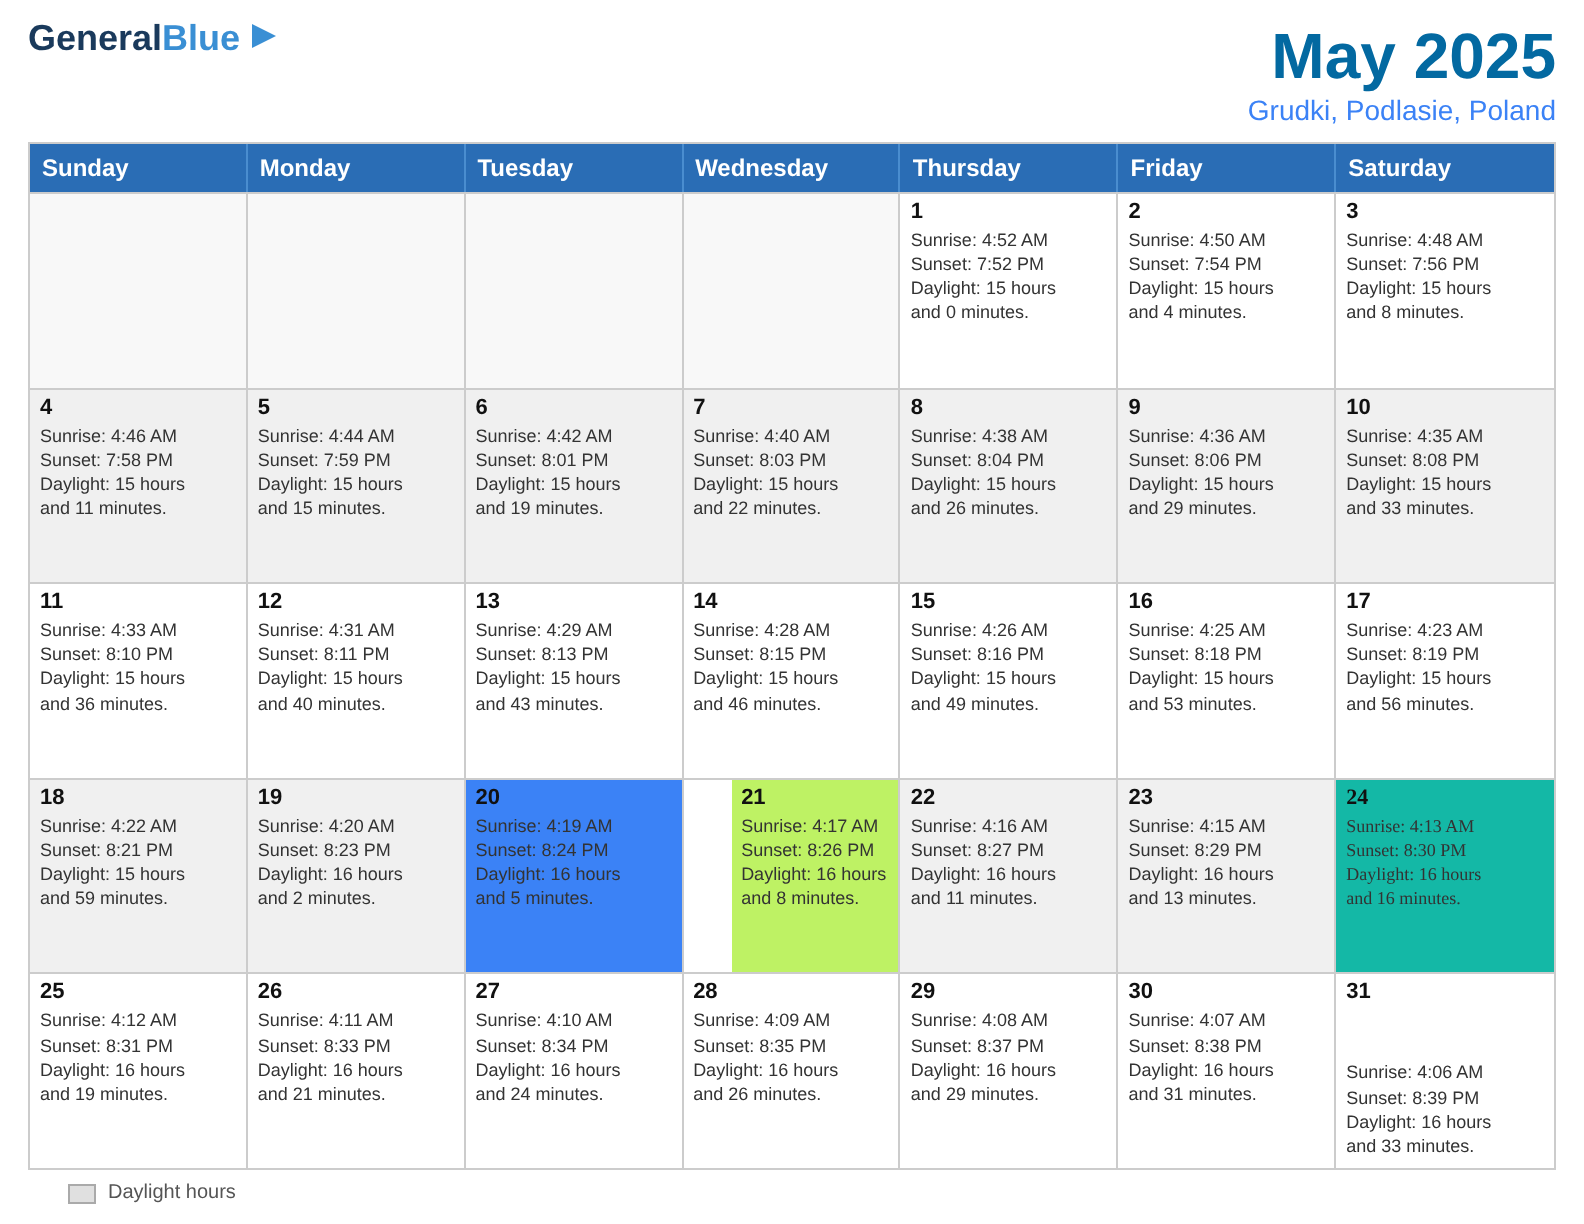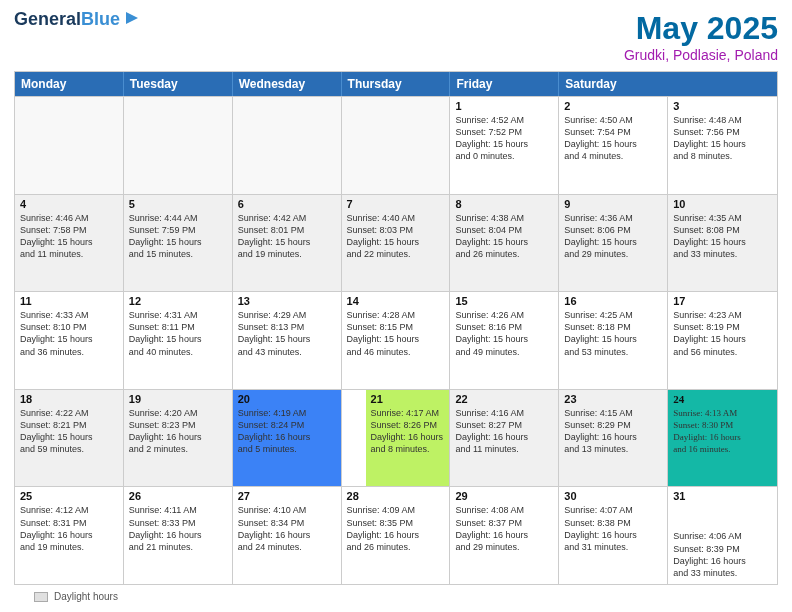--- a/index.html
+++ b/index.html
@@ -40,21 +40,21 @@
     .title-area {
       text-align: right;
     }
     .main-title {
       font-size: 32px;
       font-weight: bold;
       color: #0369a1;
     }
     .subtitle {
       font-size: 14px;
-      color: #a21caf;
+      color: #3b82f6;
     }
     .calendar {
       flex: 1;
       display: flex;
       flex-direction: column;
       border: 1px solid #ccc;
     }
     .cal-header {
       display: grid;
       grid-template-columns: repeat(7, 1fr);
@@ -136,20 +136,21 @@
       </div>
     </div>
     <div class="title-area">
       <div class="main-title">May 2025</div>
       <div class="subtitle">Grudki, Podlasie, Poland</div>
     </div>
   </div>
 
   <div class="calendar">
     <div class="cal-header">
+    <div class="cal-header-cell">Sunday</div>
         <div class="cal-header-cell">Monday</div>
         <div class="cal-header-cell">Tuesday</div>
         <div class="cal-header-cell">Wednesday</div>
         <div class="cal-header-cell">Thursday</div>
         <div class="cal-header-cell">Friday</div>
         <div class="cal-header-cell">Saturday</div>
       </div>
     <div class="cal-body">
     <div class="cal-row">
           <div class="cal-cell empty"></div>

